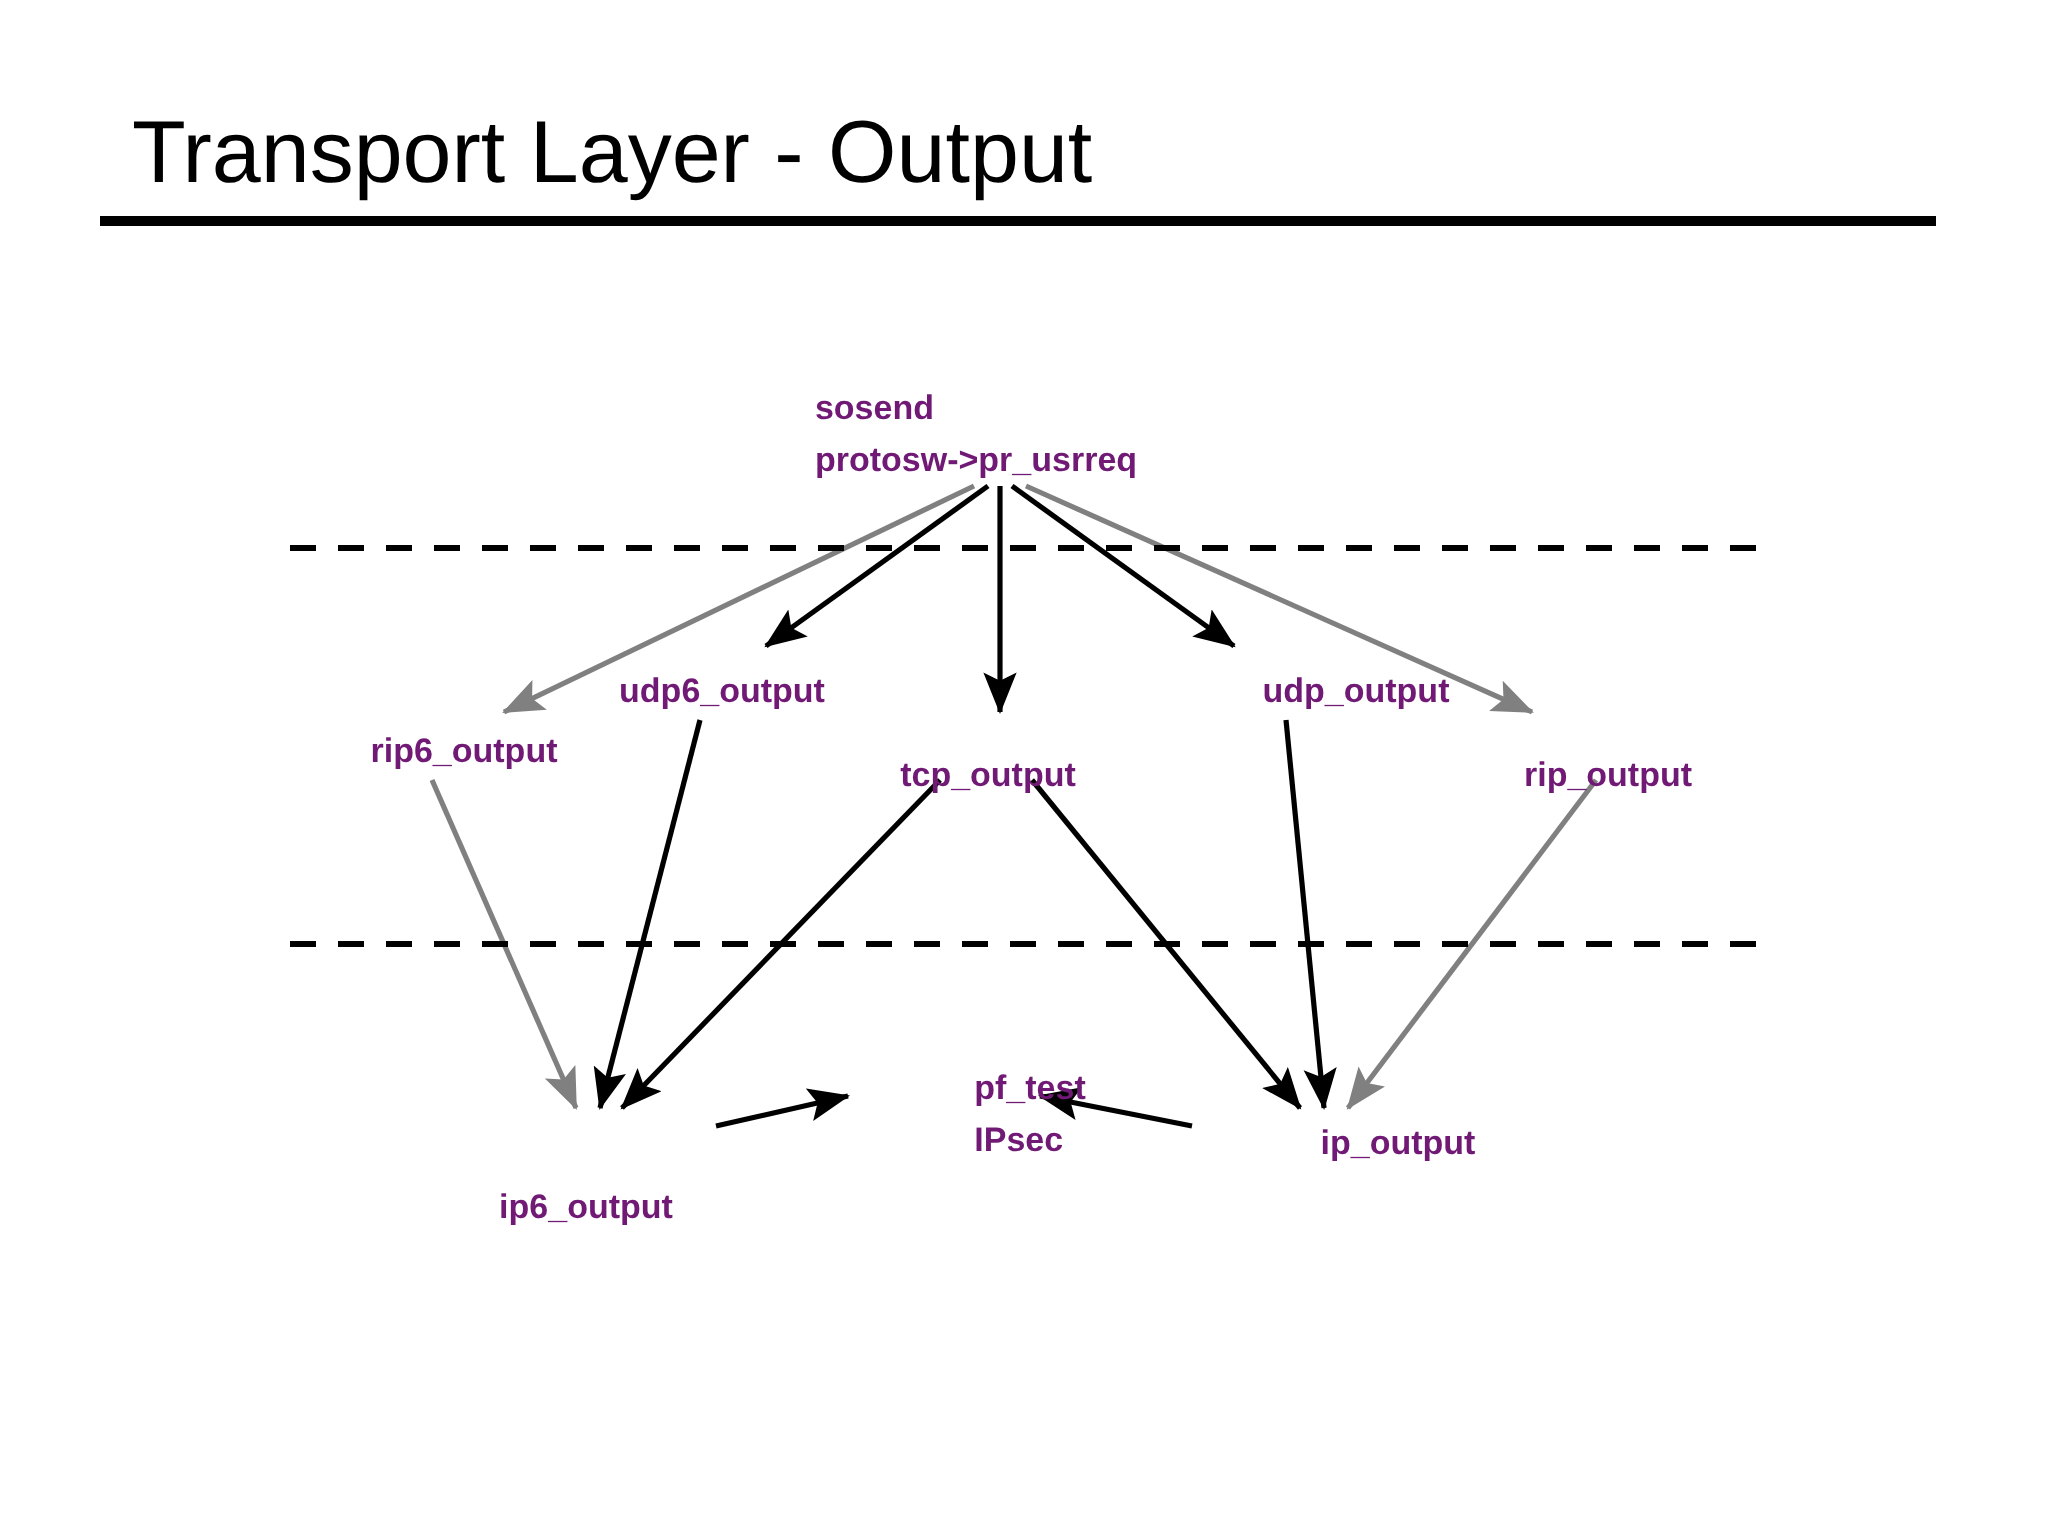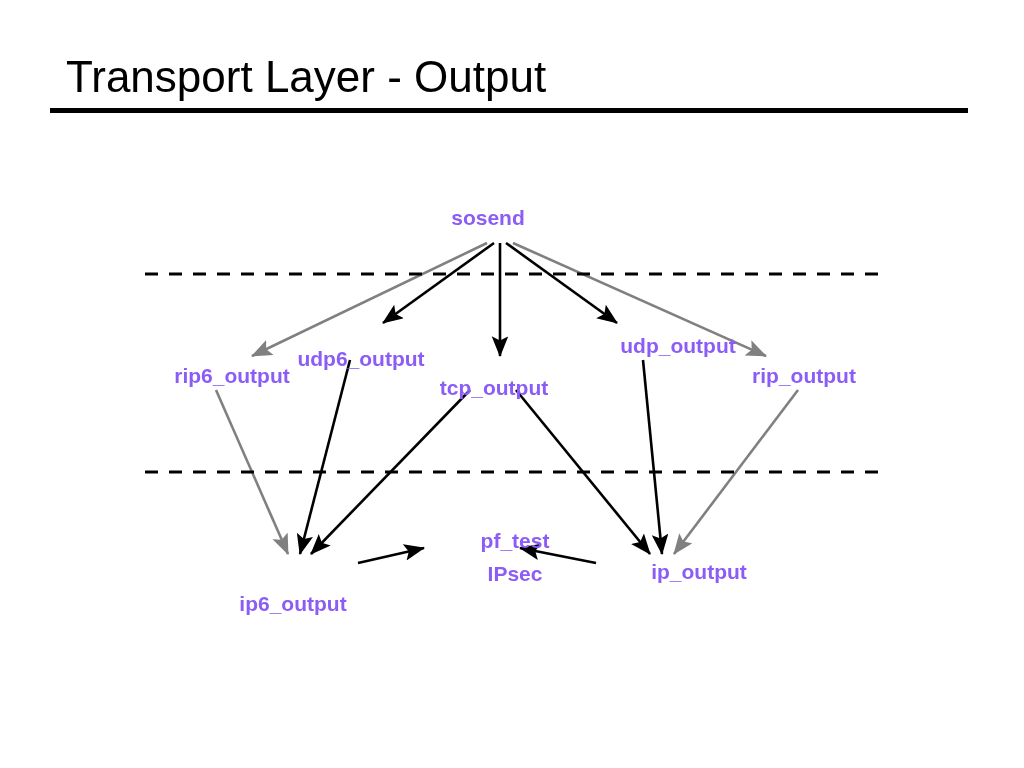--- a/index.html
+++ b/index.html
@@ -43,25 +43,24 @@
     position: absolute;
     left: 0;
     top: 0;
     width: 1024px;
     height: 768px;
   }
   .node-label {
     position: absolute;
     font-family: "Liberation Sans", sans-serif;
     font-weight: bold;
-    font-size: 21px;
-    color: #8b5cf6;
+    font-size: 17px;
+    color: #701a75;
     white-space: nowrap;
     transform: translate(-50%, -50%);
-    text-align: center;
     line-height: 1.55;
   }
 </style>
 </head>
 <body>
 
 <div id="slide">
 
   <div id="slide-title">Transport Layer - Output</div>
   <div id="title-rule"></div>
@@ -92,34 +91,35 @@
       </g>
     <g id="separator-layer">
         <line x1="145" y1="274" x2="885" y2="274" stroke="#000000" stroke-width="3" stroke-dasharray="13 11"></line>
         <line x1="145" y1="472" x2="885" y2="472" stroke="#000000" stroke-width="3" stroke-dasharray="13 11"></line>
       </g>
   </svg>
 
   <div id="node-layer">
       <div class="node-label" style="left: 488px; top: 218px;">
         <div>sosend</div>
+        <div>protosw-&gt;pr_usrreq</div>
       </div>
       <div class="node-label" style="left: 232px; top: 376px;">
         <div>rip6_output</div>
       </div>
-      <div class="node-label" style="left: 361px; top: 359px;">
+      <div class="node-label" style="left: 361px; top: 346px;">
         <div>udp6_output</div>
       </div>
       <div class="node-label" style="left: 494px; top: 375px; margin-top: 13px;">
         <div>tcp_output</div>
       </div>
       <div class="node-label" style="left: 639px; top: 346px; margin-left: 39px;">
         <div>udp_output</div>
       </div>
-      <div class="node-label" style="left: 804px; top: 376px;">
+      <div class="node-label" style="left: 804px; top: 388px;">
         <div>rip_output</div>
       </div>
       <div class="node-label" style="left: 293px; top: 604px;">
         <div>ip6_output</div>
       </div>
       <div class="node-label" style="left: 470px; top: 558px; margin-left: 45px;">
         <div>pf_test</div>
         <div>IPsec</div>
       </div>
       <div class="node-label" style="left: 659px; top: 572px; margin-left: 40px;">

